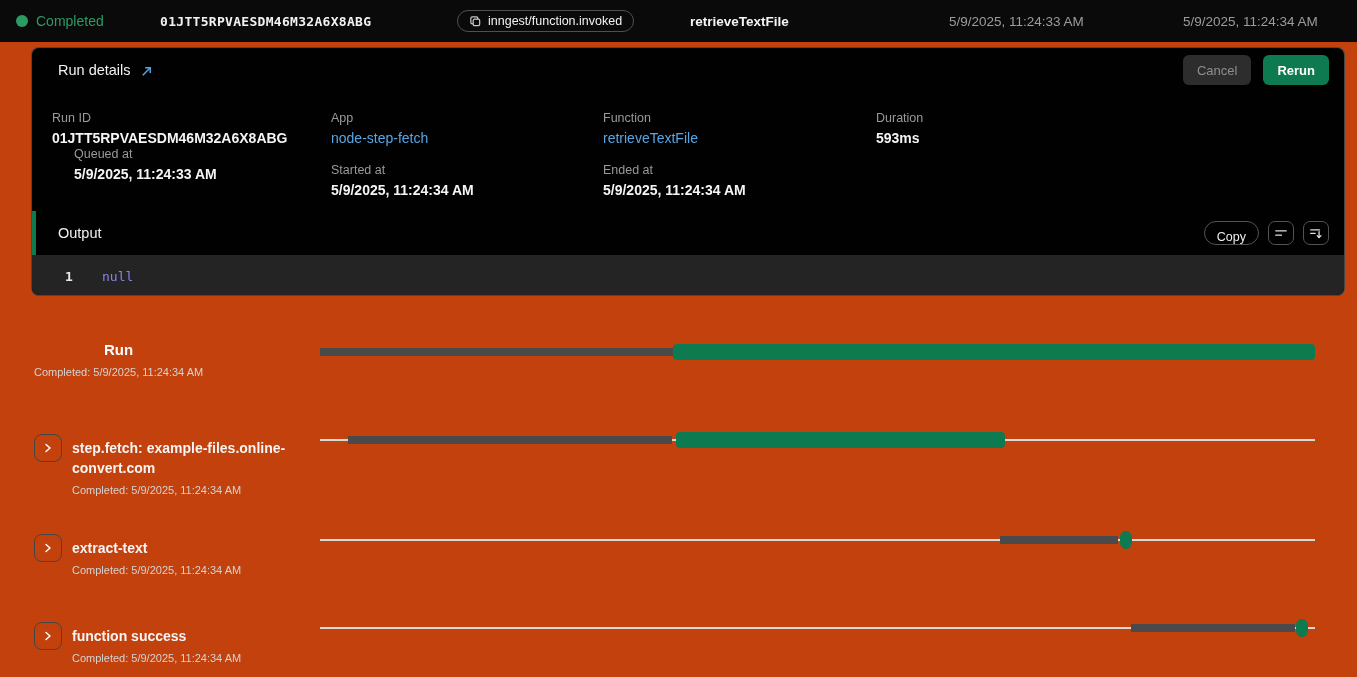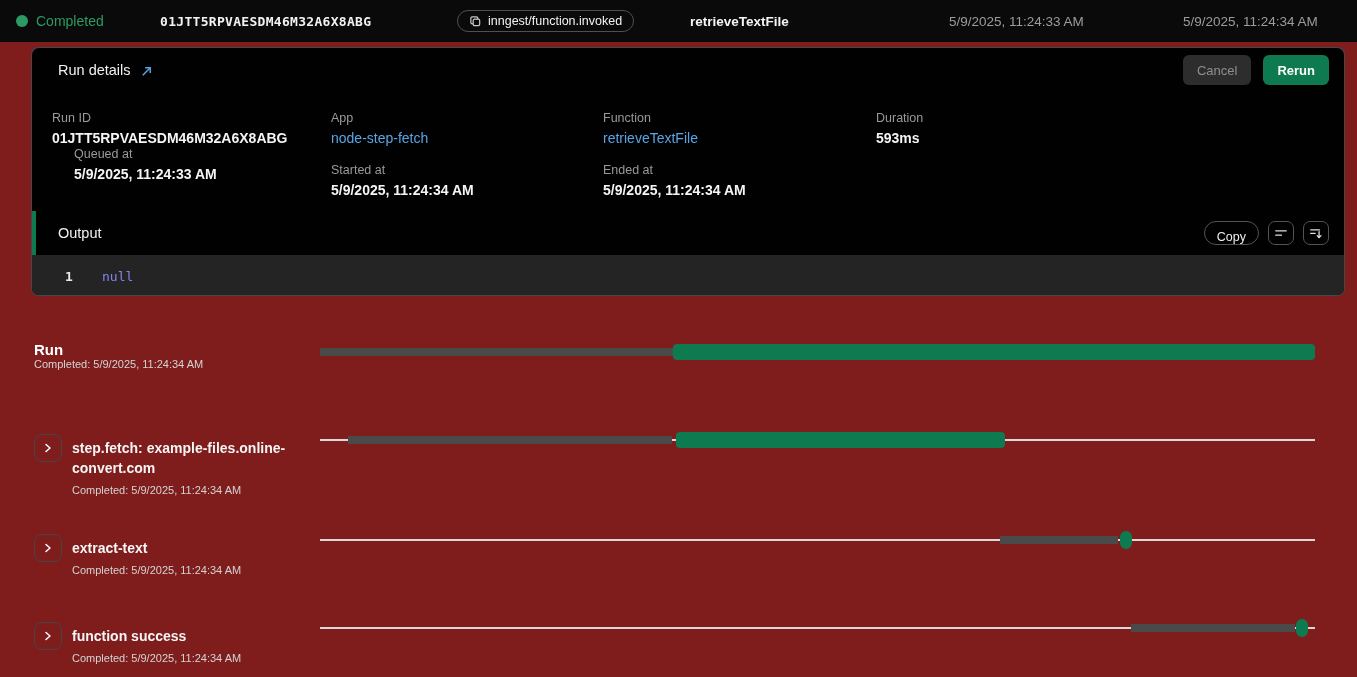--- a/index.html
+++ b/index.html
@@ -1,18 +1,18 @@
 <!DOCTYPE html>
 <html><head>
 <meta charset="utf-8">
 <style>
   * { margin:0; padding:0; box-sizing:border-box; }
   html,body { background:#0a0a0a; }
   body { font-family:"Liberation Sans", sans-serif; color:#e8e8e8; }
-  .canvas { position:relative; width:1357px; height:677px; background:#7f1d1d; overflow:hidden; }
+  .canvas { position:relative; width:1357px; height:677px; background:#c2410c; overflow:hidden; }
 
   
   .topbar { position:absolute; left:0; top:0; width:1357px; height:42px; background:#0a0a0a; }
   .status-dot { position:absolute; left:16px; top:15px; width:12px; height:12px; border-radius:50%; background:#2c9b63; }
   .status-label { position:absolute; left:36px; top:13px; font-size:14px; color:#2c9b63; font-weight:500; }
   .topbar-runid { position:absolute; left:160px; top:14px; font-family:"DejaVu Sans Mono", monospace; font-size:13px; font-weight:600; letter-spacing:.3px; color:#f2f2f2; }
   .event-badge { position:absolute; left:457px; top:10px; height:22px; display:flex; align-items:center; gap:6px; padding:0 11px; border:1px solid #4f4f4f; border-radius:11px; color:#f2f2f2; font-size:12.5px; font-weight:500; }
   .topbar-fn { position:absolute; left:690px; top:14px; font-size:13.5px; font-weight:600; color:#f5f5f5; }
   .topbar-ts1 { position:absolute; left:949px; top:14px; font-size:13.5px; color:#9c9c9c; }
   .topbar-ts2 { position:absolute; left:1183px; top:14px; font-size:13.5px; color:#9c9c9c; }
@@ -36,21 +36,21 @@
   .output-title { margin-left:26px; font-size:14.5px; font-weight:500; color:#f2f2f2; }
   .output-actions { display:flex; align-items:center; gap:9px; }
   .btn-copy { height:24px; padding:8px 12px; border-radius:12px; border:1px solid #535353; background:transparent; color:#ededed; font-size:12.5px; font-family:inherit; cursor:pointer; }
   .btn-icon { width:26px; height:24px; border-radius:7px; border:1px solid #535353; background:transparent; display:flex; align-items:center; justify-content:center; cursor:pointer; }
 
   .code-block { position:absolute; left:0; top:207px; width:100%; height:42px; background:#242424; display:flex; align-items:center; }
   .code-gutter { margin-left:33px; width:10px; font-family:"DejaVu Sans Mono", monospace; font-size:13px; font-weight:700; color:#e8e8e8; }
   .code-text { margin-left:27px; font-family:"DejaVu Sans Mono", monospace; font-size:13px; color:#8484e8; }
 
   
-  .tl-run-meta { position:absolute; left:34px; top:341px; display:flex; flex-direction:column; gap:0; }
+  .tl-run-meta { position:absolute; left:34px; top:341px; display:flex; flex-direction:column; gap:8px;align-items:center; }
   .tl-run-title { font-size:15px; font-weight:600; color:#ffffff; }
   .tl-completed { font-size:11px; color:#d4d4d4; }
 
   .tl-row { position:absolute; left:34px; width:282px; display:flex; align-items:flex-start; gap:10px;margin-top:8px; }
   .chev-btn { flex:0 0 28px; width:28px; height:28px; border-radius:8px; border:1px solid #454545; background:transparent; display:flex; align-items:center; justify-content:center; cursor:pointer; }
   .tl-text { margin-top:4px; display:flex; flex-direction:column; gap:6px; }
   .tl-step-title { font-size:14px; font-weight:600; color:#f5f5f5; line-height:20px; overflow-wrap:break-word; }
 
   .track { position:absolute; left:320px; width:995px; height:16px; }
   .track .baseline { position:absolute; left:0; top:7px; width:995px; height:2px; background:#d9d9d9; }

